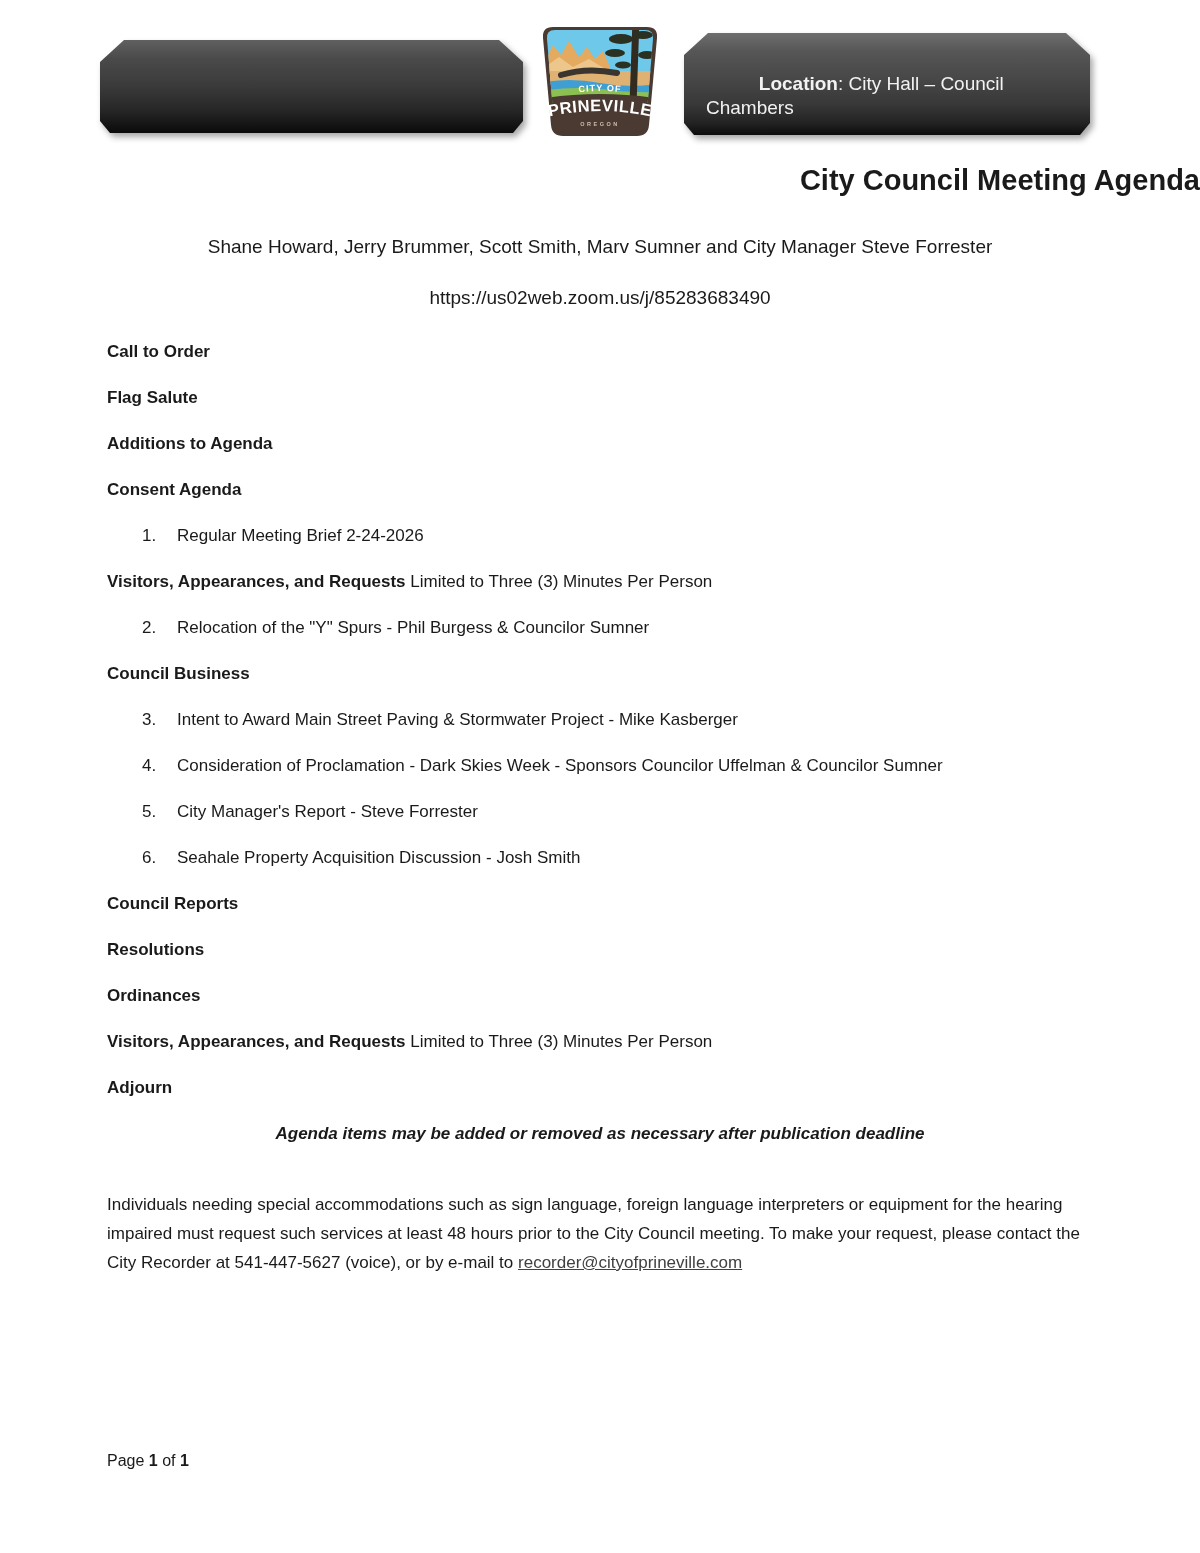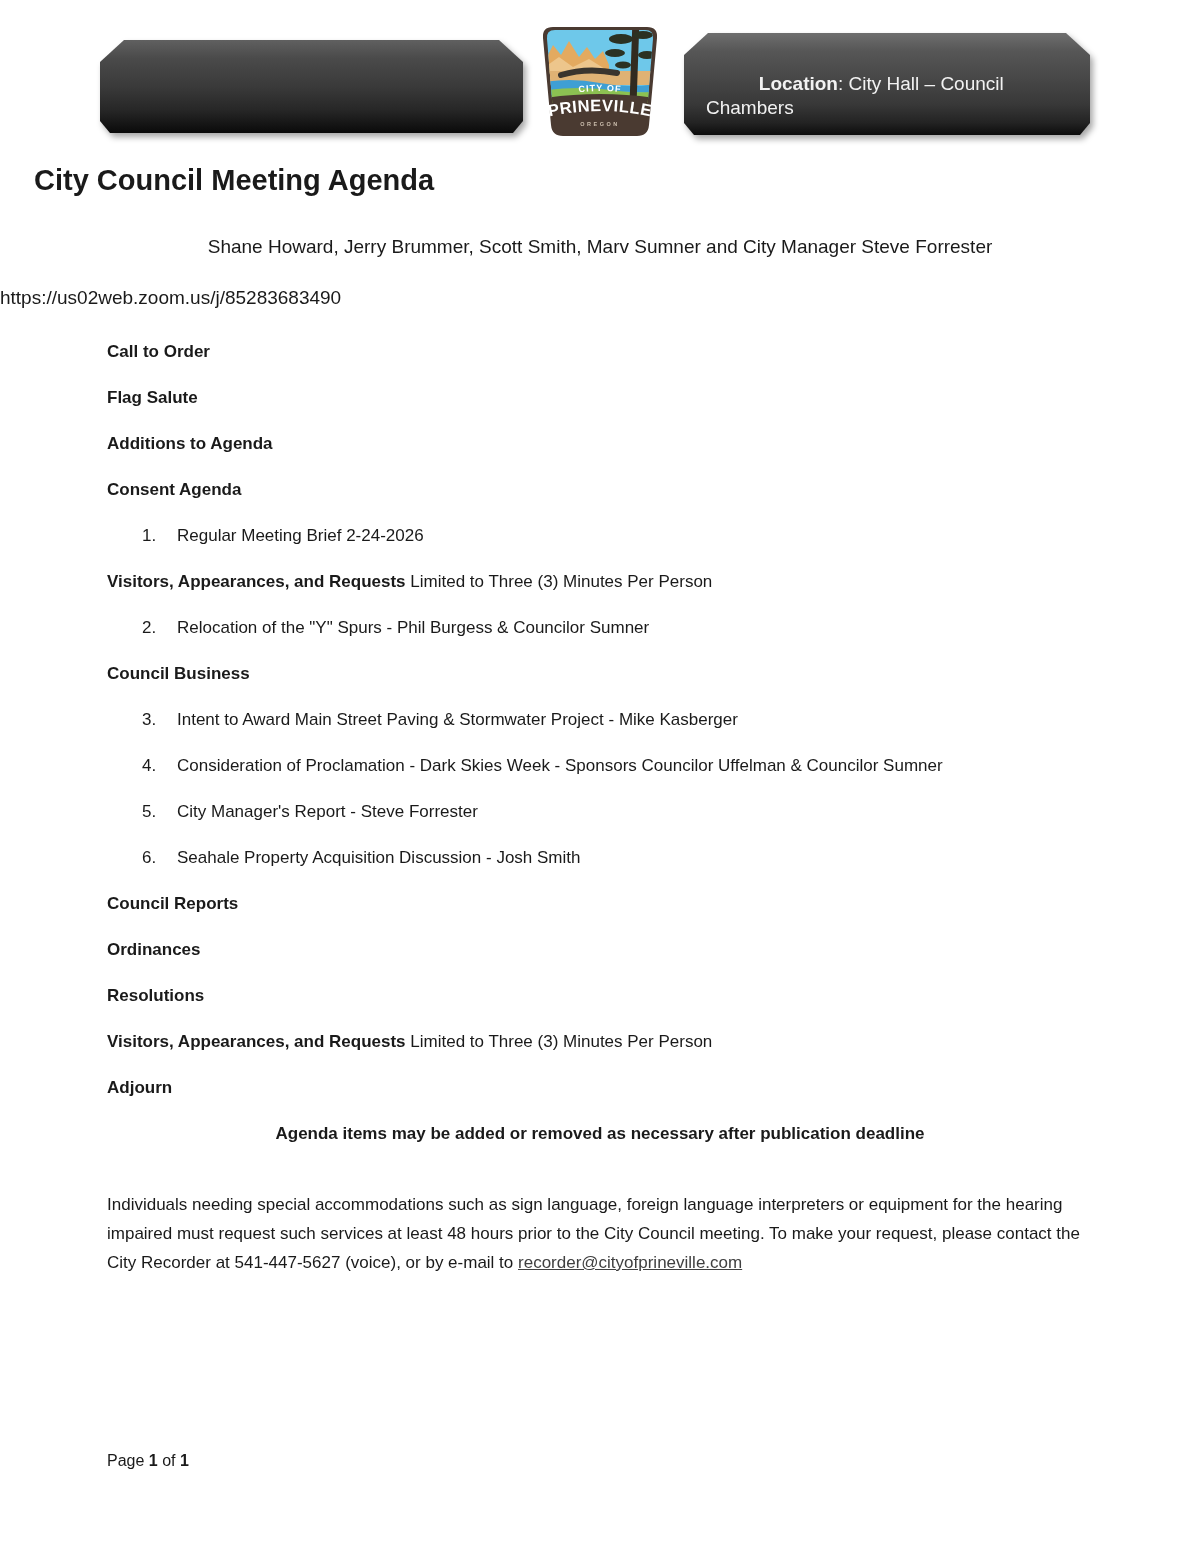--- a/index.html
+++ b/index.html
@@ -42,55 +42,56 @@
   .info-line .b { font-weight: bold; }
   .info-line span { white-space: pre-wrap; }
 
   
   .logo-box { position: absolute; left: 539px; top: 27px; width: 122px; height: 114px; }
   .logo-box svg { width: 100%; height: 100%; display: block; }
 
   
   .doc-title {
     margin-top: 14px;
-    text-align: left;
+    text-align: right;
     font-size: 29px;
     font-weight: bold;
     letter-spacing: 0px;
     padding-left: 34px;
   }
   .attendees {
     margin-top: 37px;
     text-align: center;
     font-size: 19px;
     line-height: 26px;
   }
   .zoom-url {
     margin-top: 27px;
-    text-align: left;
+    text-align: center;
     font-size: 19px;
     color: #1a1a1a;
   }
 
   
   .agenda {
     margin: 33px 107px 0 107px;
     font-size: 17px;
   }
   .agenda-row { line-height: 20px; margin-bottom: 26px; }
   .agenda-row .bold { font-weight: bold; }
   .agenda-row.numbered { display: flex; }
   .agenda-row .num { width: 35px; margin-left: 35px; flex: 0 0 auto; }
   .agenda-row .itext { flex: 1; }
 
   .publication-note {
     margin-top: 21px;
     text-align: center;
     font-size: 17px;
     font-weight: bold;
+    font-style: italic;
   }
 
   .accessibility {
     margin: 46px 107px 0 107px;
     font-size: 17px;
     line-height: 29px;
     max-width: 986px;
   }
   .email-link { color: #404040; text-decoration: underline; }
 
@@ -209,22 +210,22 @@
       </div>
       <div class="agenda-row numbered">
         <span class="num">5.</span>
         <span class="itext">City Manager's Report - Steve Forrester</span>
       </div>
       <div class="agenda-row numbered">
         <span class="num">6.</span>
         <span class="itext">Seahale Property Acquisition Discussion - Josh Smith</span>
       </div>
       <div class="agenda-row heading"><span class="bold">Council Reports</span></div>
+      <div class="agenda-row heading"><span class="bold">Resolutions</span></div>
       <div class="agenda-row heading"><span class="bold">Ordinances</span></div>
-      <div class="agenda-row heading"><span class="bold">Resolutions</span></div>
       <div class="agenda-row heading"><span class="bold">Visitors, Appearances, and Requests</span><span> Limited to Three (3) Minutes Per Person</span></div>
       <div class="agenda-row heading"><span class="bold">Adjourn</span></div>
     </div>
 
   <div class="publication-note">Agenda items may be added or removed as necessary after publication deadline</div>
 
   <p class="accessibility"><span>Individuals needing special accommodations such as sign language, foreign language interpreters or equipment for the hearing impaired must request such services at least 48 hours prior to the City Council meeting. To make your request, please contact the City Recorder at 541-447-5627 (voice), or by e-mail to </span><a class="email-link" href="#">recorder@cityofprineville.com</a></p>
 
   <div class="footer-line">
     <span>Page </span><span class="b">1</span><span> of </span><span class="b">1</span>

